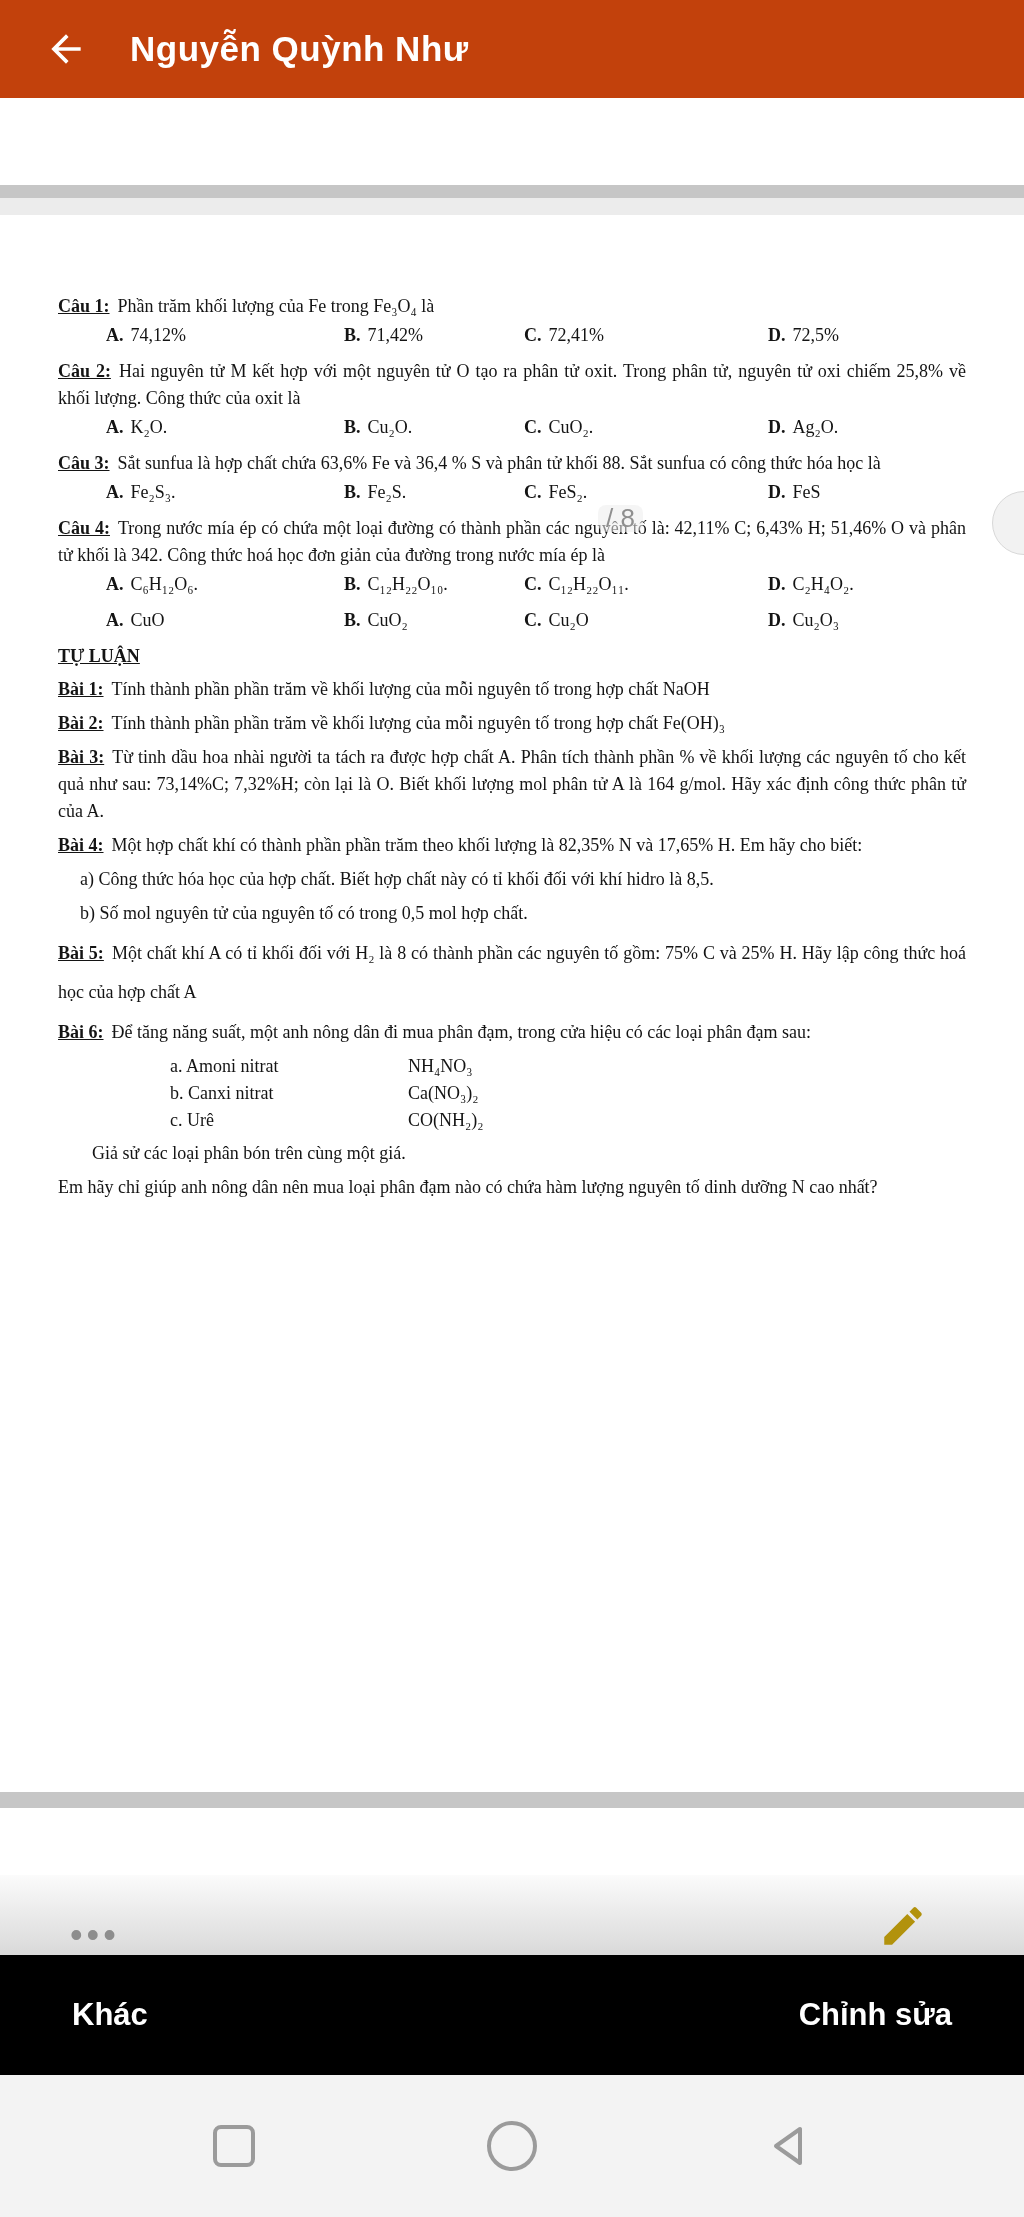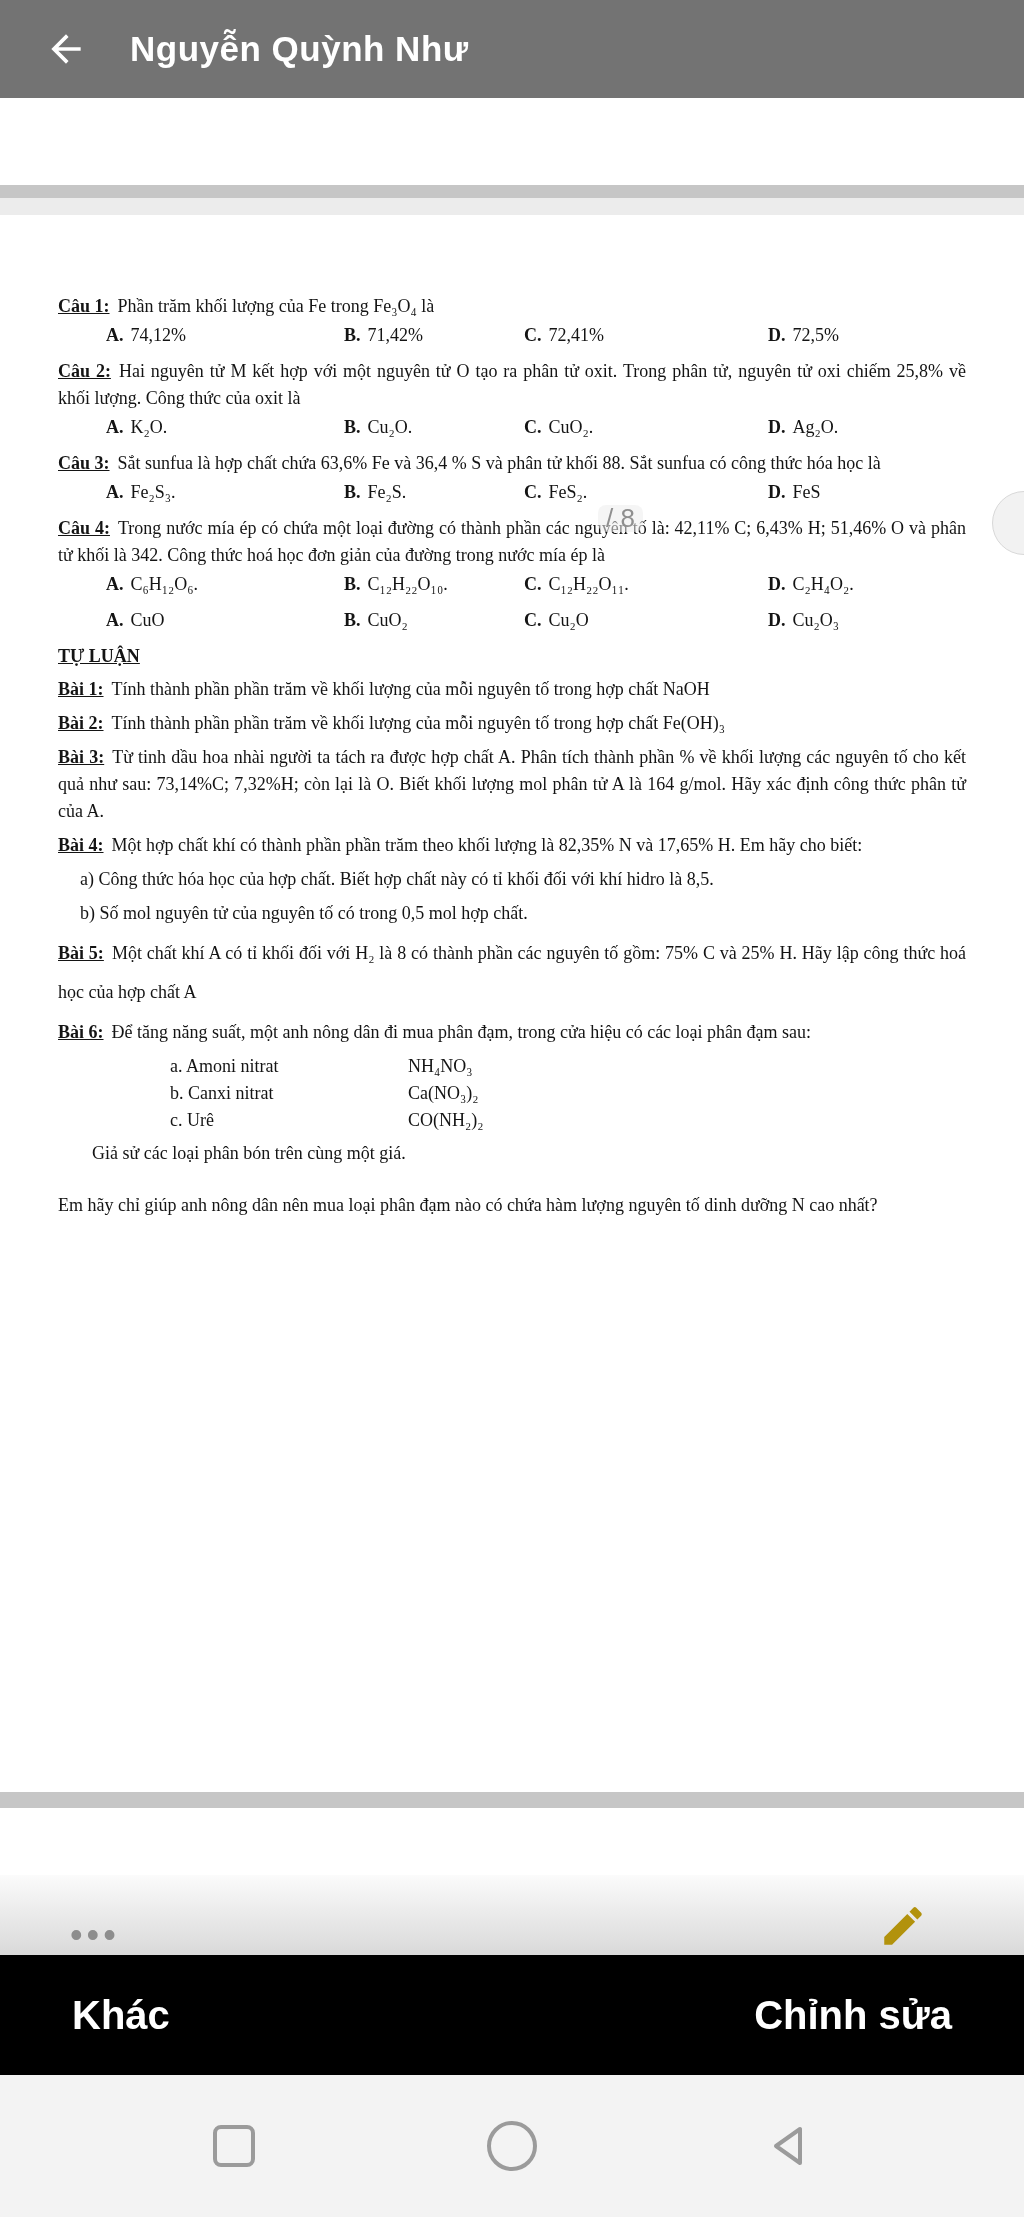--- a/index.html
+++ b/index.html
@@ -1,21 +1,21 @@
 <!DOCTYPE html>
 <html><head>
 <meta charset="utf-8">
 <style>
   * { margin:0; padding:0; box-sizing:border-box; }
   html,body { background:#ffffff; }
   body { font-family:"Liberation Sans","DejaVu Sans",sans-serif; }
   .screen { position:relative; width:1024px; height:2217px; margin:0 auto; background:#fff; overflow:hidden; }
 
   
-  .top-bar { height:98px; background:#737373; display:flex; align-items:center; padding:0 42px; gap:40px; }
+  .top-bar { height:98px; background:#c2410c; display:flex; align-items:center; padding:0 42px; gap:40px; }
   .back-btn { background:none; border:0; cursor:pointer; width:48px; height:48px; display:flex; align-items:center; justify-content:center; }
   .back-ic { width:44px; height:44px; fill:#ffffff; }
   .title { color:#fff; font-size:35px; font-weight:700; letter-spacing:.5px; }
 
   
   .viewer { position:relative; height:1777px; background:#d946ef; overflow:hidden; }
   .gap-white { height:87px; background:#fff; }
   .strip-dark { height:13px; background:#c6c6c6; }
   .strip-light { height:17px; background:#ececec; }
   .strip-dark2 { height:16px; background:#c6c6c6; }
@@ -28,34 +28,34 @@
   .options { display:flex; padding-left:48px; margin:2px 0 9px 0; }
   .opt-a { width:238px; } .opt-b { width:180px; } .opt-c { width:244px; } .opt-d { flex:1; }
   .opt .letter { font-weight:700; margin-right:7px; }
   .section-title { font-weight:700; text-decoration:underline; margin:2px 0 6px 0; }
   .essay-para { text-align:justify; margin-bottom:7px; }
   .sub-item { padding-left:22px; margin-bottom:7px; text-align:justify; }
   .spread { line-height:39px; }
   .fert-list { margin:0 0 6px 112px; }
   .fert-row { display:flex;gap:40px; }
   .fert-name { width:198px; }
-  .note-line { padding-left:34px; margin-bottom:25px; }
+  .note-line { padding-left:34px; margin-bottom:7px; }
 
   .page-indicator { position:absolute; top:290px; left:598px; font-family:"Liberation Sans","DejaVu Sans",sans-serif;
                     font-size:26px; color:#8f8f8f; background:rgba(236,236,236,.55); padding:0 8px; border-radius:8px; }
   .scroll-bubble { position:absolute; top:276px; right:-32px; width:64px; height:64px; border-radius:50%;
                    background:#f2f2f2; border:1px solid #d8d8d8; cursor:pointer; }
 
   
   .sheet-top { position:relative; height:80px; background:linear-gradient(to bottom,#fbfbfb,#d9d9d9); }
   .dots { position:absolute; left:70px; bottom:2px; font-size:36px; letter-spacing:4px; color:#8d8d8d; line-height:36px; }
   .pencil { position:absolute; right:96px; bottom:4px; width:50px; height:50px; fill:#b2920c; cursor:pointer; }
 
   .action-bar { height:120px; background:#000; display:flex; align-items:center; justify-content:space-between; padding:0 72px; }
-  .ab-btn { background:none; border:0; cursor:pointer; color:#fff; font-weight:700; font-size:40px;
+  .ab-btn { background:none; border:0; cursor:pointer; color:#fff; font-weight:700; font-size:31px;
             font-family:"Liberation Sans","DejaVu Sans",sans-serif; }
 
   
   .sys-nav { height:142px; background:#f3f3f3; display:flex; align-items:center; justify-content:space-evenly; }
   .nav-btn { background:none; border:0; cursor:pointer; width:90px; height:90px; display:flex; align-items:center; justify-content:center; }
   .ic-square { width:42px; height:42px; border:4px solid #9b9b9b; border-radius:8px; display:block; }
   .ic-circle { width:50px; height:50px; border:4px solid #9b9b9b; border-radius:50%; display:block; }
   .ic-tri { width:48px; height:48px; stroke:#9b9b9b; }
 </style>
 </head>

